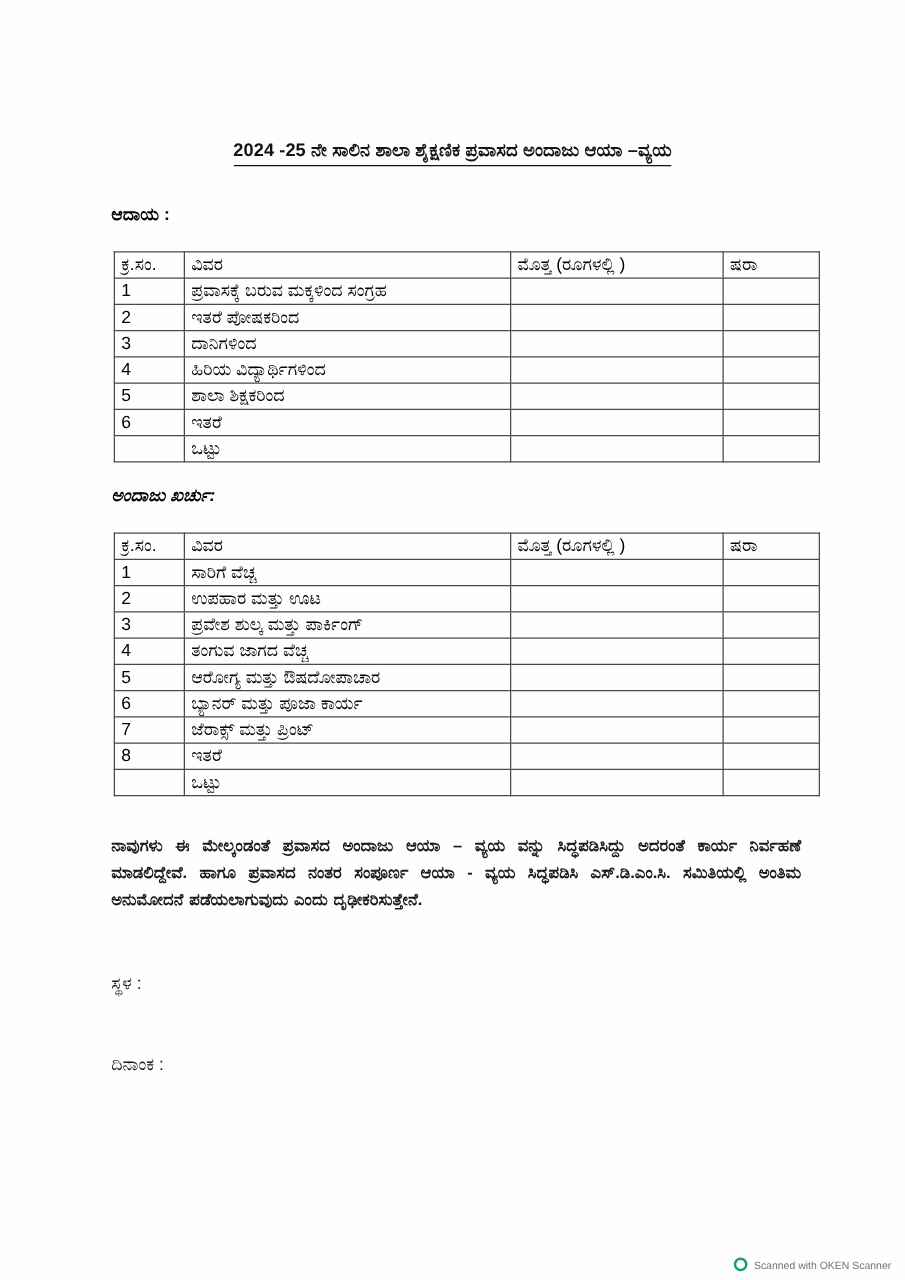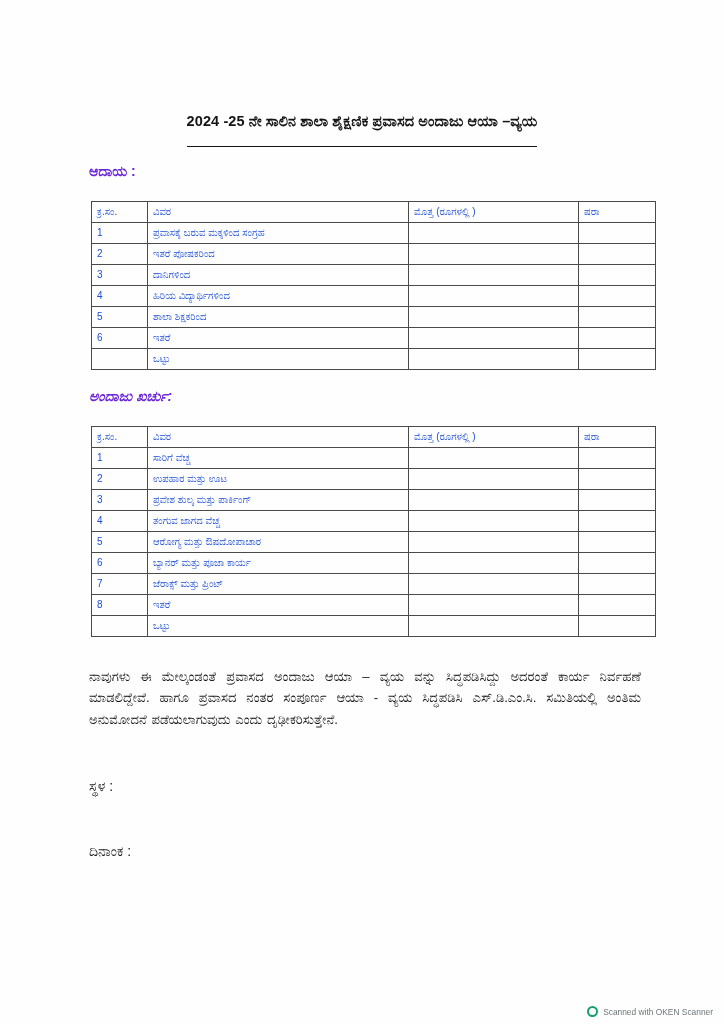--- a/index.html
+++ b/index.html
@@ -31,45 +31,45 @@
     right: 0;
     top: 112px;
     text-align: center;
     font-size: 14.5px;
     font-weight: 700;
     letter-spacing: 0.1px;
     color: #141414;
   }
   .doc-title .underline-span {
     border-bottom: 1.6px solid #141414;
-    padding-bottom: 16px;
+    padding-bottom: 2px;
     display: inline-block;
     line-height: 1.25;
   }
 
   
   .section-heading {
     position: absolute;
     left: 89px;
     font-size: 14px;
     font-weight: 700;
-    color: #6d28d9;
+    color: #000000;
   }
   #heading-income { top: 163px; }
   #heading-expense { top: 388px; font-style: italic; }
 
   
   .ledger-table {
     position: absolute;
     left: 91px;
     width: 564px;
     border-collapse: collapse;
     table-layout: fixed;
-    font-size: 10px;
-    color: #1d4ed8;
+    font-size: 14px;
+    color: #000000;
   }
   #table-income { top: 201px; }
   #table-expense { top: 426px; }
 
   .ledger-table col.c-sno   { width: 56px; }
   .ledger-table col.c-desc  { width: 261px; }
   .ledger-table col.c-amt   { width: 170px; }
   .ledger-table col.c-rem   { width: 77px; }
 
   .ledger-table th,
@@ -94,20 +94,21 @@
     position: absolute;
     left: 89px;
     top: 666px;
     width: 552px;
     font-size: 13.2px;
     line-height: 1.62;
     text-align: justify;
     text-align-last: left;
     color: #1a1a1a;
     word-spacing: 1px;
+    font-weight: bold;
   }
 
   
   .field-line {
     position: absolute;
     left: 89px;
     font-size: 14px;
     color: #1a1a1a;
   }
   #field-place { top: 778px; }

